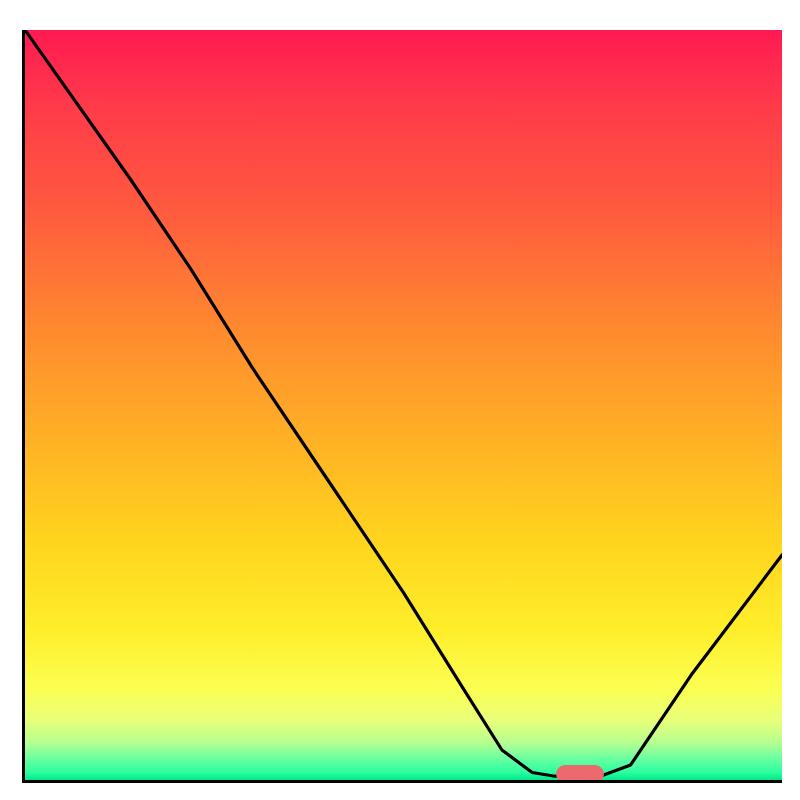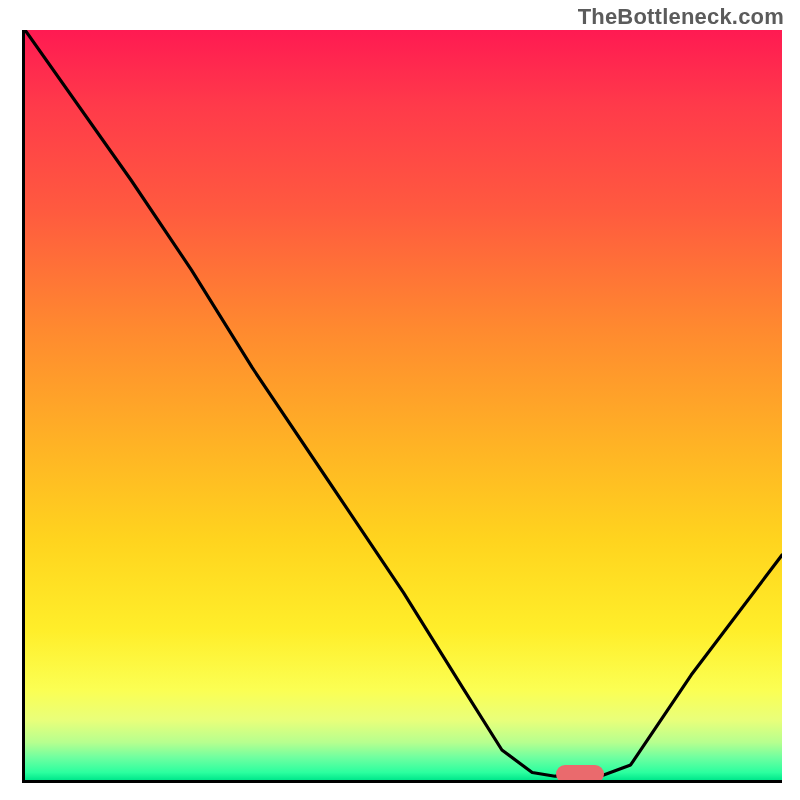--- a/index.html
+++ b/index.html
@@ -69,21 +69,20 @@
     background: #ea6a6d;
     border-radius: 9px;
     height: 18px;
     width: 48px;
   }
 </style>
 </head>
 <body>
 
 <div class="container">
-  <div class="watermark">TheBottleneck.com</div>
 
   <div class="plot-frame">
     <div class="gradient-bg"></div>
 
     <svg class="curve" viewBox="0 0 760 753" preserveAspectRatio="none">
       <path fill="none" stroke="#000" stroke-width="3.2" stroke-linecap="round" stroke-linejoin="round" d="M0.0 0.0 L106.4 150.6 L167.2 241.0 L228.0 338.8 L304.0 451.8 L380.0 564.8 L440.8 662.6 L478.8 722.9 L509.2 745.5 L532.0 749.2 L577.6 749.2 L608.0 737.9 L668.8 647.6 L760.0 527.1"></path>
     </svg>
 
     <div class="marker" style="left: 530.8px; top: 735.235px; background: rgb(234, 106, 109);"></div>
   </div>

